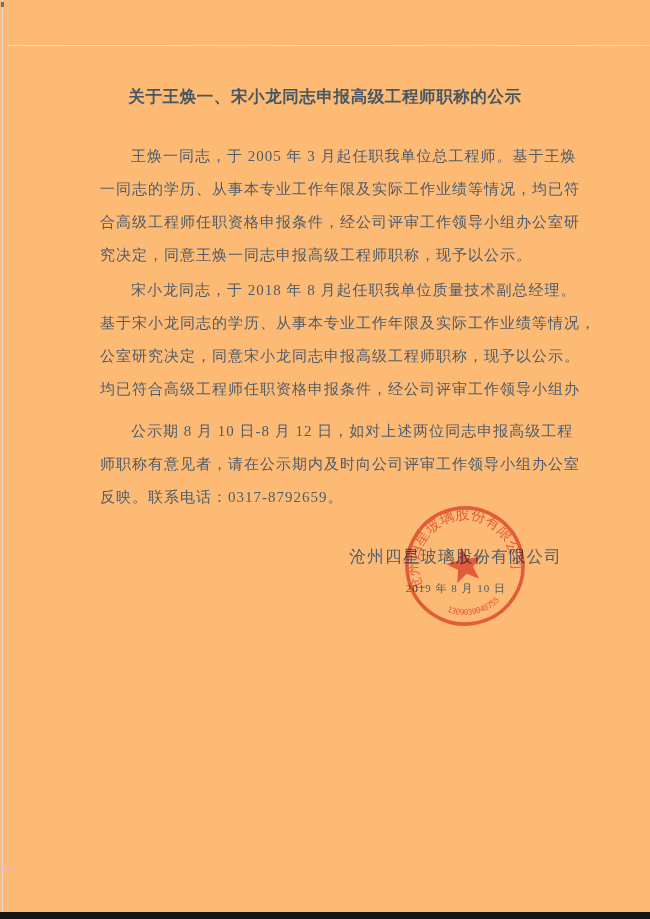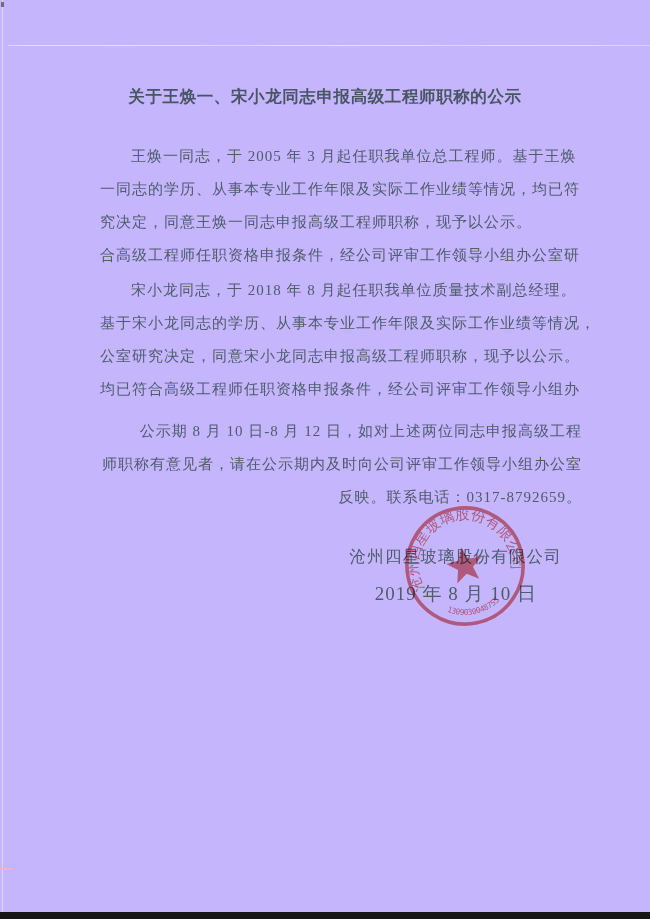--- a/index.html
+++ b/index.html
@@ -5,21 +5,21 @@
   html,body{margin:0;padding:0;}
   body{
     width:650px;height:919px;
     background:#fbfbfa;
     font-family:"Liberation Serif","DejaVu Serif",serif;
     overflow:hidden;
     position:relative;
   }
   .page{
     position:absolute;inset:0;
-    background:#c4b5fd;
+    background:#fdba74;
     color:#4e5c6b;
   }
   
   .artifact-hline{
     position:absolute;top:45px;left:8px;right:0;height:1px;
     background:linear-gradient(90deg,#e2e2e6 0%,#ececef 18%,#dfdfe4 35%,#ececf0 52%,#e0e0e5 70%,#eaeaee 85%,#d9d9df 100%);
     opacity:.85;
   }
   .artifact-vline{
     position:absolute;top:0;left:2px;width:1px;height:912px;
@@ -43,35 +43,35 @@
     margin:0;text-align:center;
     font-size:16.5px;font-weight:600;letter-spacing:.6px;
     color:#485664;
   }
   .doc-body{
     position:absolute;top:140px;left:100px;right:68px;
     font-size:15px;letter-spacing:1px;
   }
   .para{margin:0;}
   .para + .para{margin-top:2px;}
-  .para.p3{margin-top:9px;text-align:right;}
+  .para.p3{margin-top:9px;}
   .line{
     height:33px;line-height:33px;white-space:nowrap;
   }
   .line.indent{padding-left:31px;}
   .sign-block{
     position:absolute;top:545px;right:88px;
     text-align:center;
   }
   .sign-company{
     font-size:16.5px;letter-spacing:1.2px;line-height:24px;
     white-space:nowrap;
   }
   .sign-date{
-    font-size:19px;letter-spacing:1px;margin-top:12px;
+    font-size:11px;letter-spacing:1px;margin-top:12px;
     white-space:nowrap;
   }
   
   .stamp{
     position:absolute;left:401px;top:502px;width:128px;height:128px;
     transform:rotate(-12deg);
     opacity:.78;
     mix-blend-mode:multiply;
     pointer-events:none;
   }
@@ -87,22 +87,22 @@
   <div class="artifact-speck"></div>
   <div class="artifact-pink-dash"></div>
   <div class="artifact-bottom-bar"></div>
 
   <h1 class="doc-title">关于王焕一、宋小龙同志申报高级工程师职称的公示</h1>
 
   <div class="doc-body">
     <div class="para p1">
       <div class="line indent">王焕一同志，于 2005 年 3 月起任职我单位总工程师。基于王焕</div>
       <div class="line">一同志的学历、从事本专业工作年限及实际工作业绩等情况，均已符</div>
+      <div class="line">合高级工程师任职资格申报条件，经公司评审工作领导小组办公室研</div>
       <div class="line">究决定，同意王焕一同志申报高级工程师职称，现予以公示。</div>
-      <div class="line">合高级工程师任职资格申报条件，经公司评审工作领导小组办公室研</div>
     </div>
     <div class="para p2">
       <div class="line indent">宋小龙同志，于 2018 年 8 月起任职我单位质量技术副总经理。</div>
       <div class="line">基于宋小龙同志的学历、从事本专业工作年限及实际工作业绩等情况，</div>
       <div class="line">公室研究决定，同意宋小龙同志申报高级工程师职称，现予以公示。</div>
       <div class="line">均已符合高级工程师任职资格申报条件，经公司评审工作领导小组办</div>
     </div>
     <div class="para p3">
       <div class="line indent">公示期 8 月 10 日-8 月 12 日，如对上述两位同志申报高级工程</div>
       <div class="line">师职称有意见者，请在公示期内及时向公司评审工作领导小组办公室</div>

